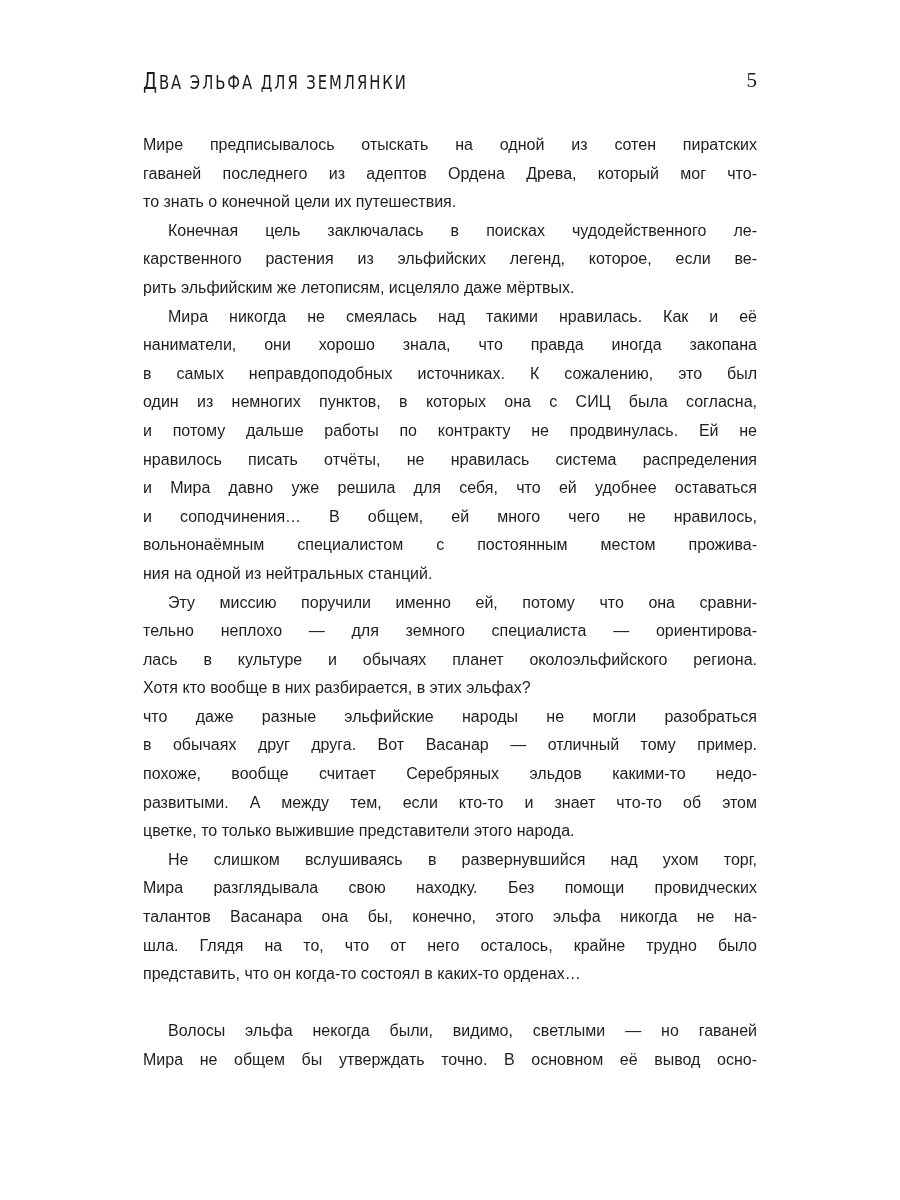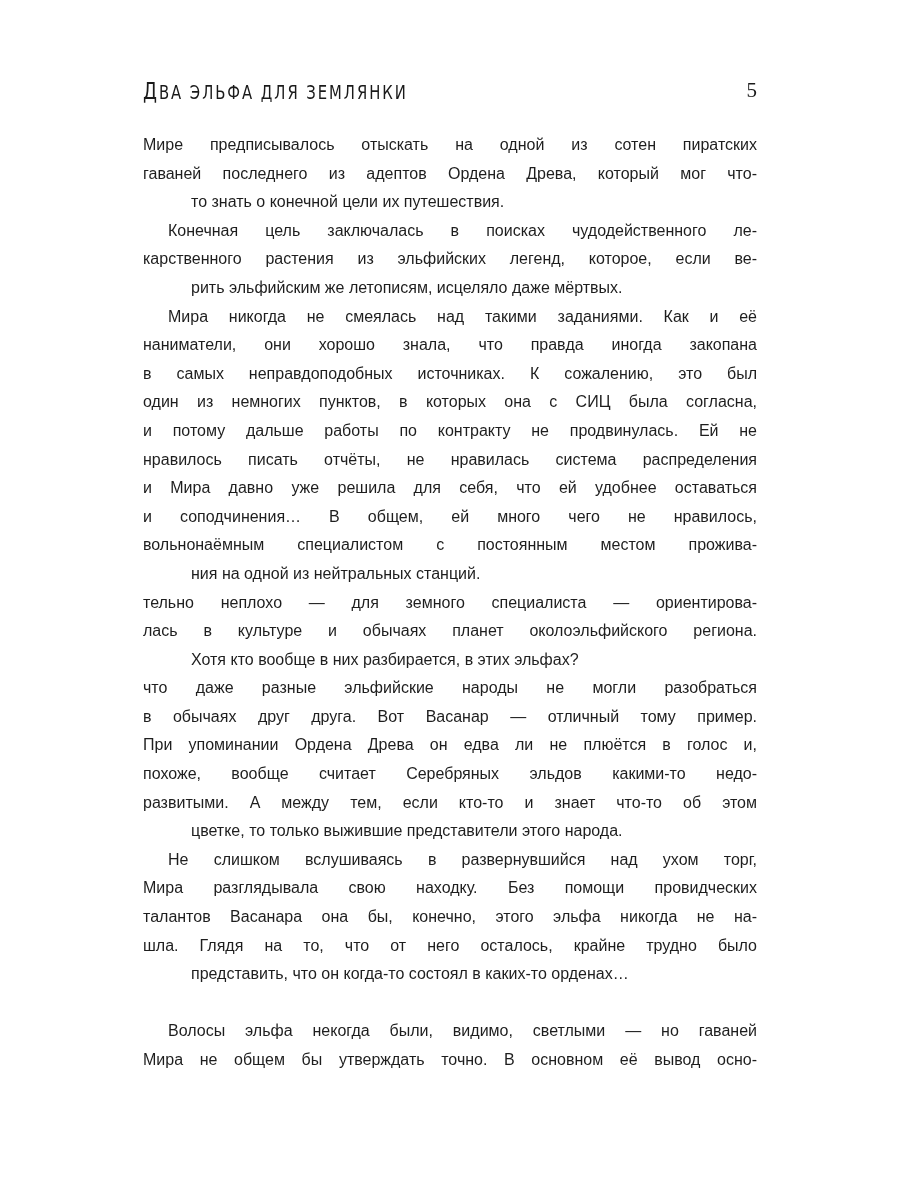--- a/index.html
+++ b/index.html
@@ -1,24 +1,24 @@
 <!DOCTYPE html>
 <html><head>
 <meta charset="utf-8">
 <style>
   html, body { margin: 0; padding: 0; background: #ffffff; }
   body { width: 900px; height: 1200px; position: relative; overflow: hidden; }
   .page { position: absolute; left: 143px; top: 0; width: 614px; height: 1200px; color: #1e1e1e; }
-  .running-head { position: absolute; top: 78px; left: 0; width: 614px; height: 30px; }
+  .running-head { position: absolute; top: 68px; left: 0; width: 614px; height: 30px; }
   .rh-title { position: absolute; left: 0; top: 0; font-family: "DejaVu Sans", sans-serif; font-size: 19px; letter-spacing: 2.5px; font-weight: normal; transform: scaleX(0.78); transform-origin: left center; text-transform: uppercase; color: #1a1a1a; }
   .rh-title .cap { font-size: 23px; }
   .rh-num { position: absolute; right: 0; top: 0; font-family: "Liberation Serif", serif; font-size: 21px; color: #1a1a1a; }
   .body { position: absolute; top: 131px; left: 0; width: 614px; font-family: Liberation Sans, sans-serif; font-size: 16px; line-height: 28.6px; }
   .line { display: block; white-space: nowrap; text-align: justify; text-align-last: justify; height: 28.6px; }
-  .line.last { text-align-last: left; margin-left: 48px; }
+  .line.last { text-align-last: left; }
   .line.indent { padding-left: 25px; }
   .gap { height: 28.6px; }
 </style>
 </head>
 <body>
 
 <div class="page">
   <div class="running-head">
     <div class="rh-title"><span class="cap">Д</span><span>ва эльфа для землянки</span></div>
     <div class="rh-num">5</div>
@@ -29,40 +29,40 @@
       <span class="line">Мире предписывалось отыскать на одной из сотен пиратских</span>
       <span class="line">гаваней последнего из адептов Ордена Древа, который мог что-</span>
       <span class="line last">то знать о конечной цели их путешествия.</span>
     </div>
     <div class="para">
       <span class="line indent">Конечная цель заключалась в поисках чудодейственного ле-</span>
       <span class="line">карственного растения из эльфийских легенд, которое, если ве-</span>
       <span class="line last">рить эльфийским же летописям, исцеляло даже мёртвых.</span>
     </div>
     <div class="para">
-      <span class="line indent">Мира никогда не смеялась над такими заданиями. Как и её</span>
+      <span class="line indent">Мира никогда не смеялась над такими нравилась. Как и её</span>
       <span class="line">наниматели, они хорошо знала, что правда иногда закопана</span>
       <span class="line">в самых неправдоподобных источниках. К сожалению, это был</span>
       <span class="line">один из немногих пунктов, в которых она с СИЦ была согласна,</span>
       <span class="line">и потому дальше работы по контракту не продвинулась. Ей не</span>
       <span class="line">нравилось писать отчёты, не нравилась система распределения</span>
       <span class="line">и Мира давно уже решила для себя, что ей удобнее оставаться</span>
       <span class="line">и соподчинения… В общем, ей много чего не нравилось,</span>
       <span class="line">вольнонаёмным специалистом с постоянным местом прожива-</span>
       <span class="line last">ния на одной из нейтральных станций.</span>
     </div>
     <div class="para">
+      <span class="line indent">Эту миссию поручили именно ей, потому что она сравни-</span>
       <span class="line">тельно неплохо — для земного специалиста — ориентирова-</span>
       <span class="line">лась в культуре и обычаях планет околоэльфийского региона.</span>
       <span class="line last">Хотя кто вообще в них разбирается, в этих эльфах?</span>
     </div>
     <div class="para">
       <span class="line">что даже разные эльфийские народы не могли разобраться</span>
       <span class="line">в обычаях друг друга. Вот Васанар — отличный тому пример.</span>
-      <span class="line">При упоминании Ордена Древа он едва ли не плюётся в голос и,</span>
       <span class="line">похоже, вообще считает Серебряных эльдов какими-то недо-</span>
       <span class="line">развитыми. А между тем, если кто-то и знает что-то об этом</span>
       <span class="line last">цветке, то только выжившие представители этого народа.</span>
     </div>
     <div class="para">
       <span class="line indent">Не слишком вслушиваясь в развернувшийся над ухом торг,</span>
       <span class="line">Мира разглядывала свою находку. Без помощи провидческих</span>
       <span class="line">талантов Васанара она бы, конечно, этого эльфа никогда не на-</span>
       <span class="line">шла. Глядя на то, что от него осталось, крайне трудно было</span>
       <span class="line last">представить, что он когда-то состоял в каких-то орденах…</span>

